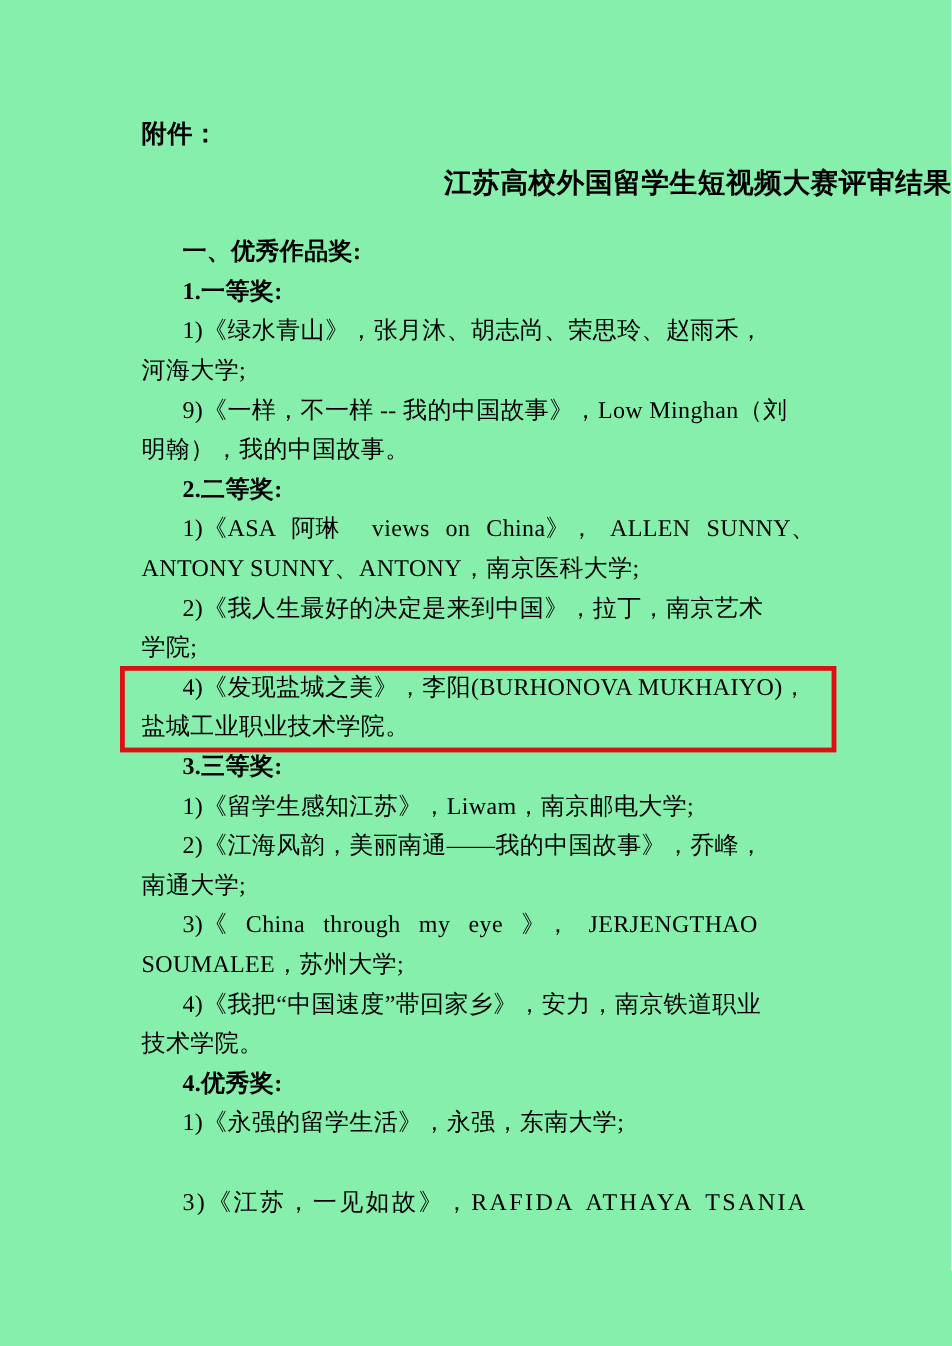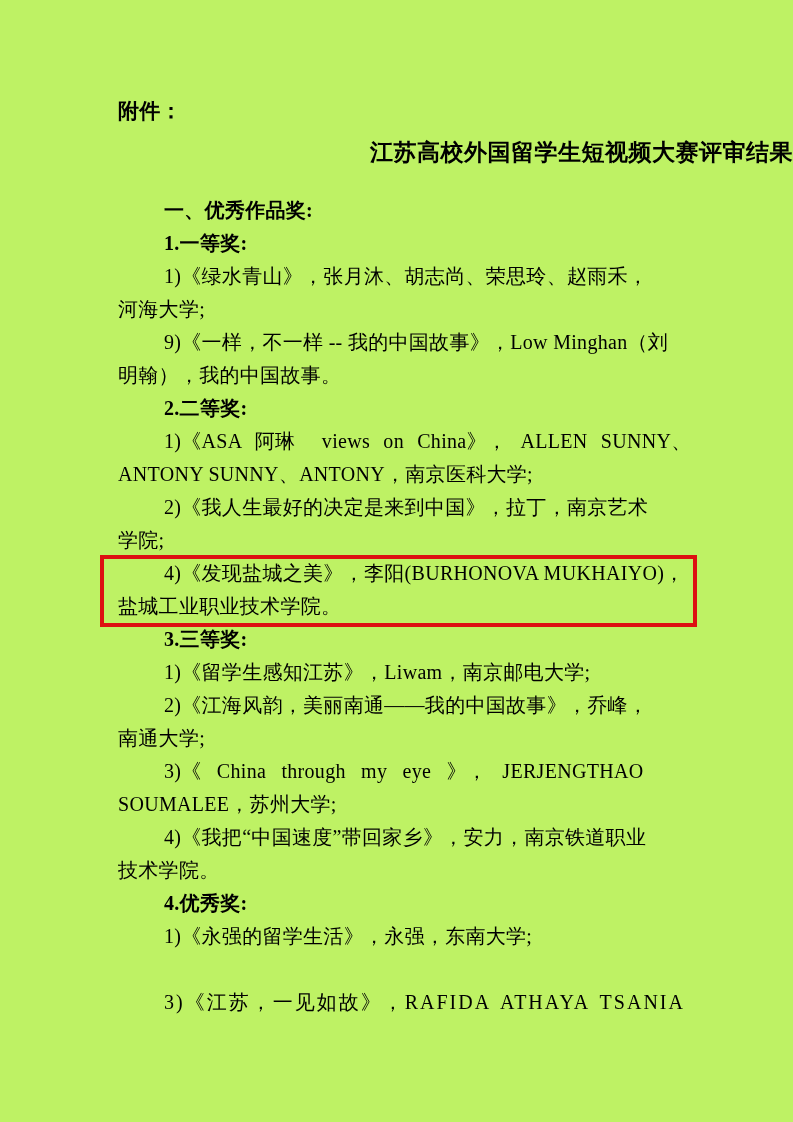--- a/index.html
+++ b/index.html
@@ -1,32 +1,32 @@
 <!DOCTYPE html>
 <html lang="zh"><head>
 <meta charset="utf-8">
 <style>
   html,body{margin:0;padding:0;background:#ffffff;}
   .page{
     position:relative;
     width:793px;height:1122px;
-    background:#bef264;
+    background:#86efac;
     overflow:hidden;
     font-family:"Liberation Serif","DejaVu Serif",serif;
     color:#000;
   }
   .ln{
     position:absolute;
     left:118px;
     line-height:33px;
     font-size:20px;
     white-space:pre;
     letter-spacing:0.3px;
   }
-  .ind{left:164px;}
+  .ind{left:152px;}
   .b{font-weight:bold;}
   .att{font-size:21px;}
   .ttl{
     left:0;width:793px;
     text-align:right;
     font-size:23px;
     line-height:40px;
     font-weight:bold;
     letter-spacing:0.5px;
   }

